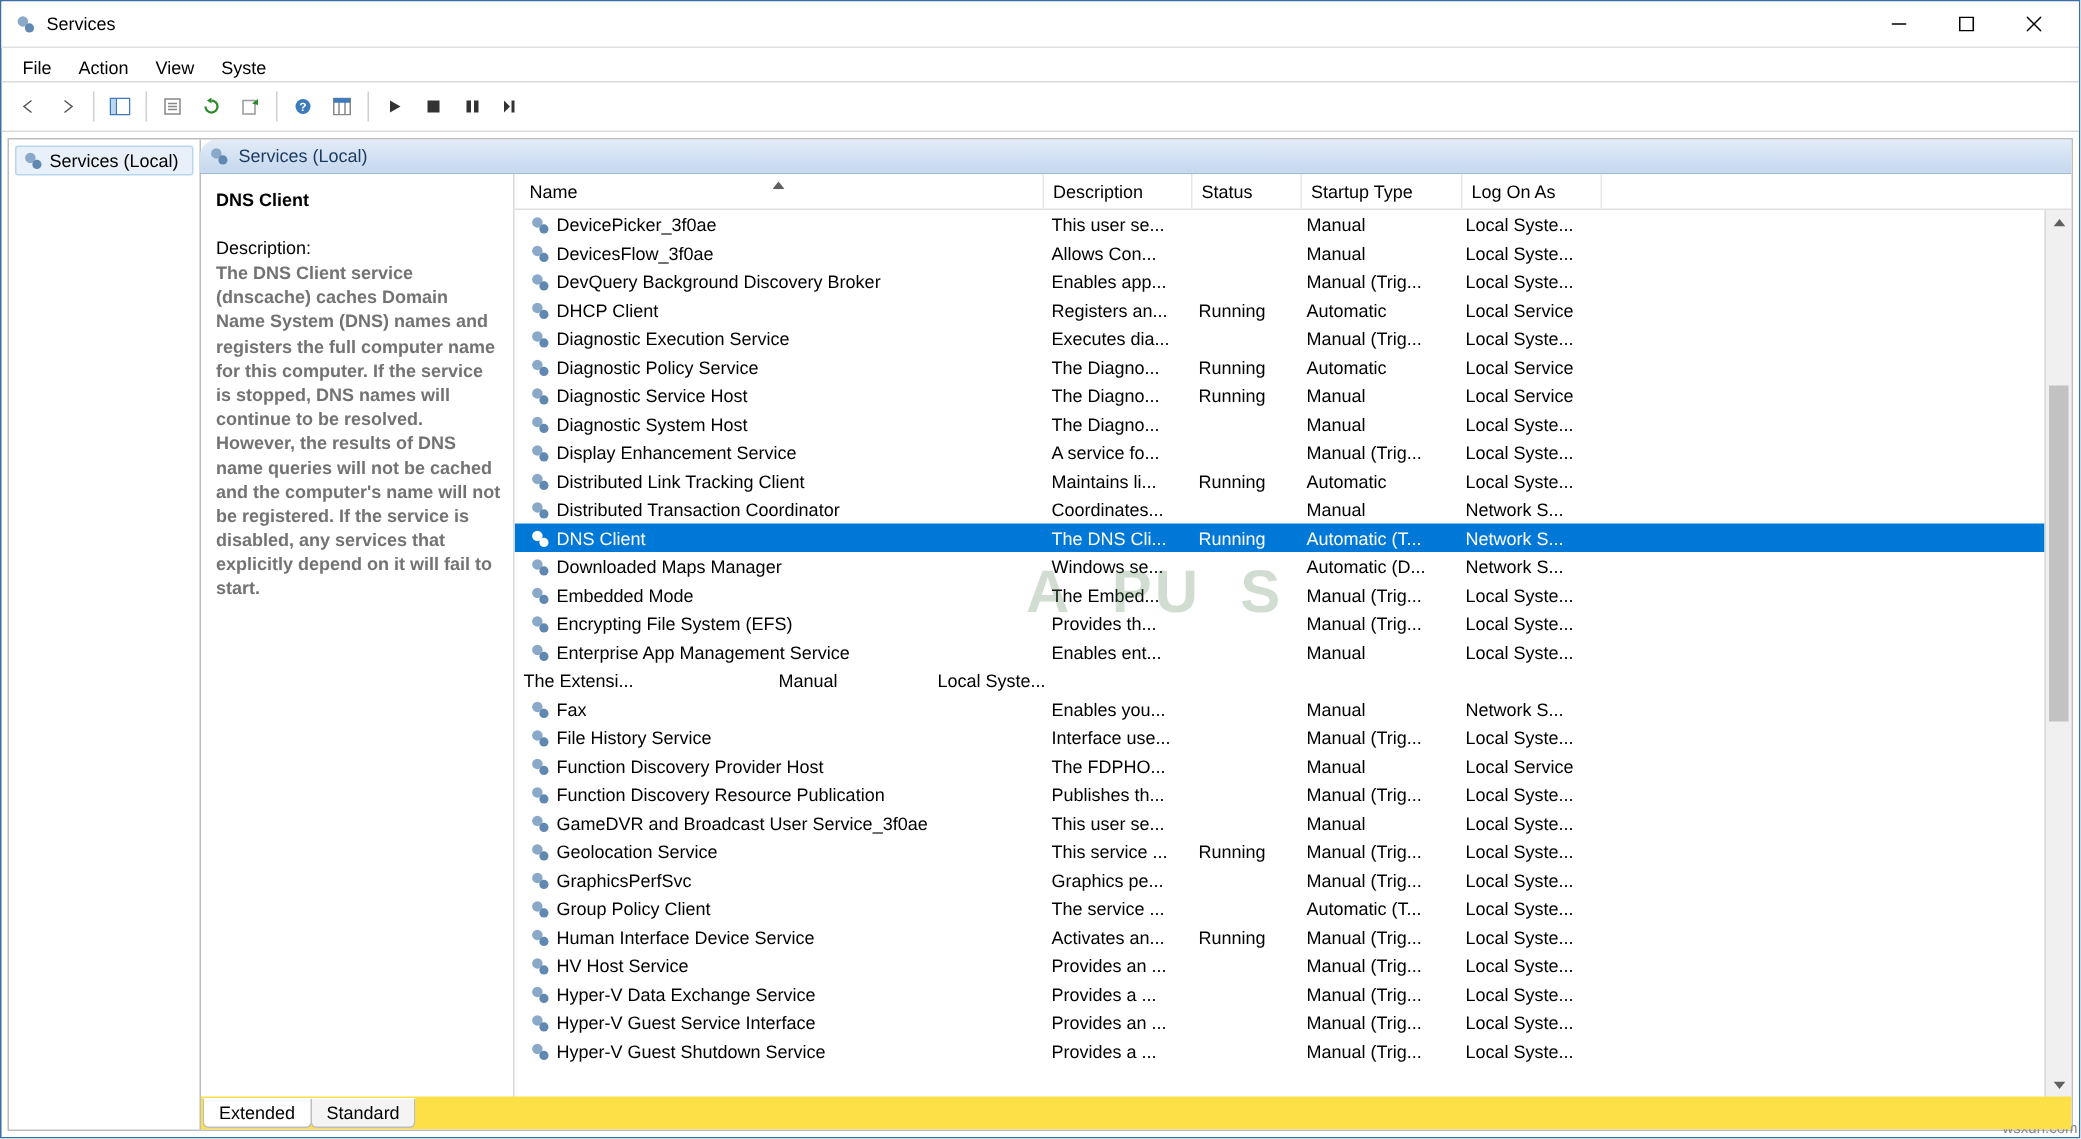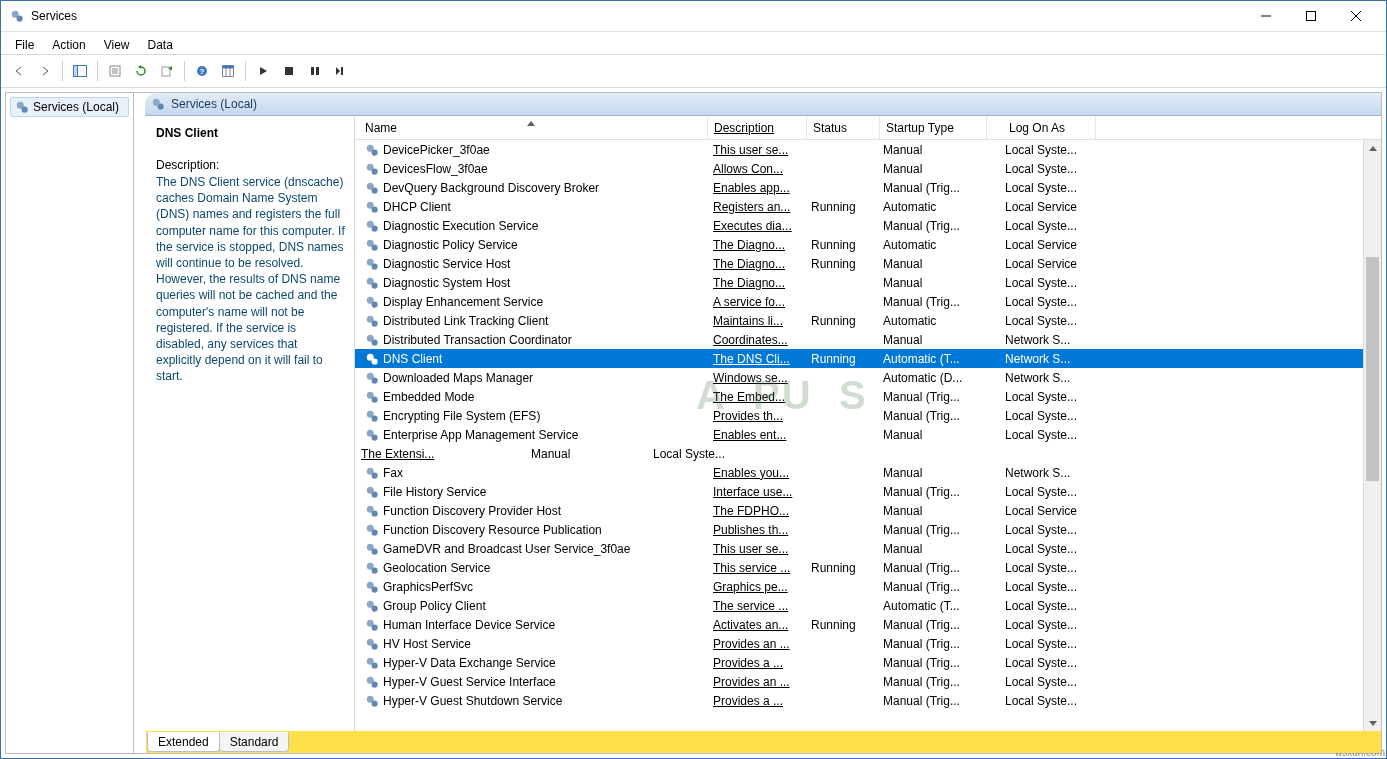--- a/index.html
+++ b/index.html
@@ -8,41 +8,41 @@
   .title-bar .title-icon { width: 16px; height: 16px; margin-right: 6px; display:flex; align-items:center; justify-content:center;}
   .title-bar .title-text { flex: 0 0 auto; }
   .title-bar .spacer { flex: 1; }
   .win-btn { width: 45px; height: 29px; display: flex; align-items: center; justify-content: center; color: #000; }
   .menu-bar { height: 22px; display: flex; align-items: flex-end; padding: 0 6px; gap: 2px; border-bottom: 0px;}
   .menu-item { padding: 2px 8px; cursor: default; }
   .toolbar { height: 28px; display: flex; align-items: center; gap: 2px; padding: 2px 6px; border-top: 1px solid #dadada; border-bottom: 1px solid #dadada; }
   .tbtn { width: 22px; height: 22px; display: flex; align-items: center; justify-content: center; border: 1px solid transparent; }
   .tsep { width: 1px; height: 20px; background: #d0d0d0; margin: 0 3px; }
 
-  .workspace { flex: 1; display: flex; border-top: 0; margin: 4px; border:1px solid #bdbdbd; overflow: hidden; gap: 12px;}
+  .workspace { flex: 1; display: flex; border-top: 0; margin: 4px; border:1px solid #bdbdbd; overflow: hidden;}
   .tree-pane { width: 128px; border-right: 1px solid #bdbdbd; padding: 4px; box-sizing: border-box; }
   .tree-item { display: flex; align-items: center; gap: 4px; padding: 2px 4px; border:1px solid #b8d6f0; background: #e8f0fa; border-radius:2px;}
   .gear { display: inline-flex; }
 
   .main-pane { flex: 1; display: flex; flex-direction: column; position: relative; }
   .pane-header { height: 22px; background: linear-gradient(#e3ecf7,#c5d8ef); border-bottom: 1px solid #9db6d4; display: flex; align-items: center; padding: 0 6px; gap: 6px; color:#1b3a5f; border-radius: 12px 0 0 0; margin-left:-1px;}
   .content-area { flex: 1; display: flex; overflow: hidden; }
   .detail-pane { width: 208px; padding: 10px 8px 8px 10px; box-sizing: border-box; overflow: hidden; border-right:0px;}
   .detail-title { font-weight: bold; margin-bottom: 18px; }
   .detail-label { margin-bottom: 2px; }
-  .detail-text { line-height: 1.35; color:#0c4a6e;}
+  .detail-text { line-height: 1.35; color:#737373;font-weight:bold;}
 
   .list-pane { flex: 1; display: flex; flex-direction: column; overflow: hidden; border-left:1px solid #dadada;}
   .list-header { display: flex; height: 24px; border-bottom: 1px solid #e0e0e0; box-sizing: border-box; }
   .col { display: flex; align-items: center; padding: 0 6px; border-right: 1px solid #e8e8e8; white-space: nowrap; overflow: hidden; position: relative;}
   .c-name { width: 336px; padding-left:10px; }
-  .c-desc { width: 86px; text-decoration: underline; }
+  .c-desc { width: 86px; }
   .c-status { width: 60px; }
   .c-startup { width: 94px; }
-  .c-logon { width: 80px; margin-left: 16px; }
+  .c-logon { width: 80px; }
   .sort-ind {position:absolute; left:50%; top:-1px; transform:translateX(-50%);}
   .rows { flex: 1; overflow: hidden; position: relative; }
   .row { display: flex; height: 19px; align-items: center; }
   .row .cell { white-space: nowrap; overflow: hidden; text-overflow: ellipsis; padding: 0 6px; }
   .row .c-name { display: flex; align-items: center; gap: 4px; padding-left:10px;}
   .row.selected { background: #0078d7; color: #fff; }
   .row.selected .gear svg circle{fill:#fff;}
 
   .vscroll { width: 17px; background: #f0f0f0; border-left: 1px solid #dadada; display: flex; flex-direction: column; align-items: stretch; }
   .vscroll .arrow { height: 17px; display: flex; align-items: center; justify-content: center; background: #f0f0f0;}
@@ -84,21 +84,21 @@
           <line x1="0" y1="0" x2="10" y2="10" stroke="#000"></line>
           <line x1="10" y1="0" x2="0" y2="10" stroke="#000"></line>
         </svg>
       </div>
   </div>
 
   <div class="menu-bar">
     <div class="menu-item">File</div>
     <div class="menu-item">Action</div>
     <div class="menu-item">View</div>
-    <div class="menu-item">Data</div>
+    <div class="menu-item">Syste</div>
   </div>
 
   <div class="toolbar">
     <div class="tbtn">
         <svg width="12" height="12">
           <path d="M8 2 L3 6 L8 10" fill="none" stroke="#555"></path>
         </svg>
       </div>
     <div class="tbtn">
         <svg width="12" height="12">

